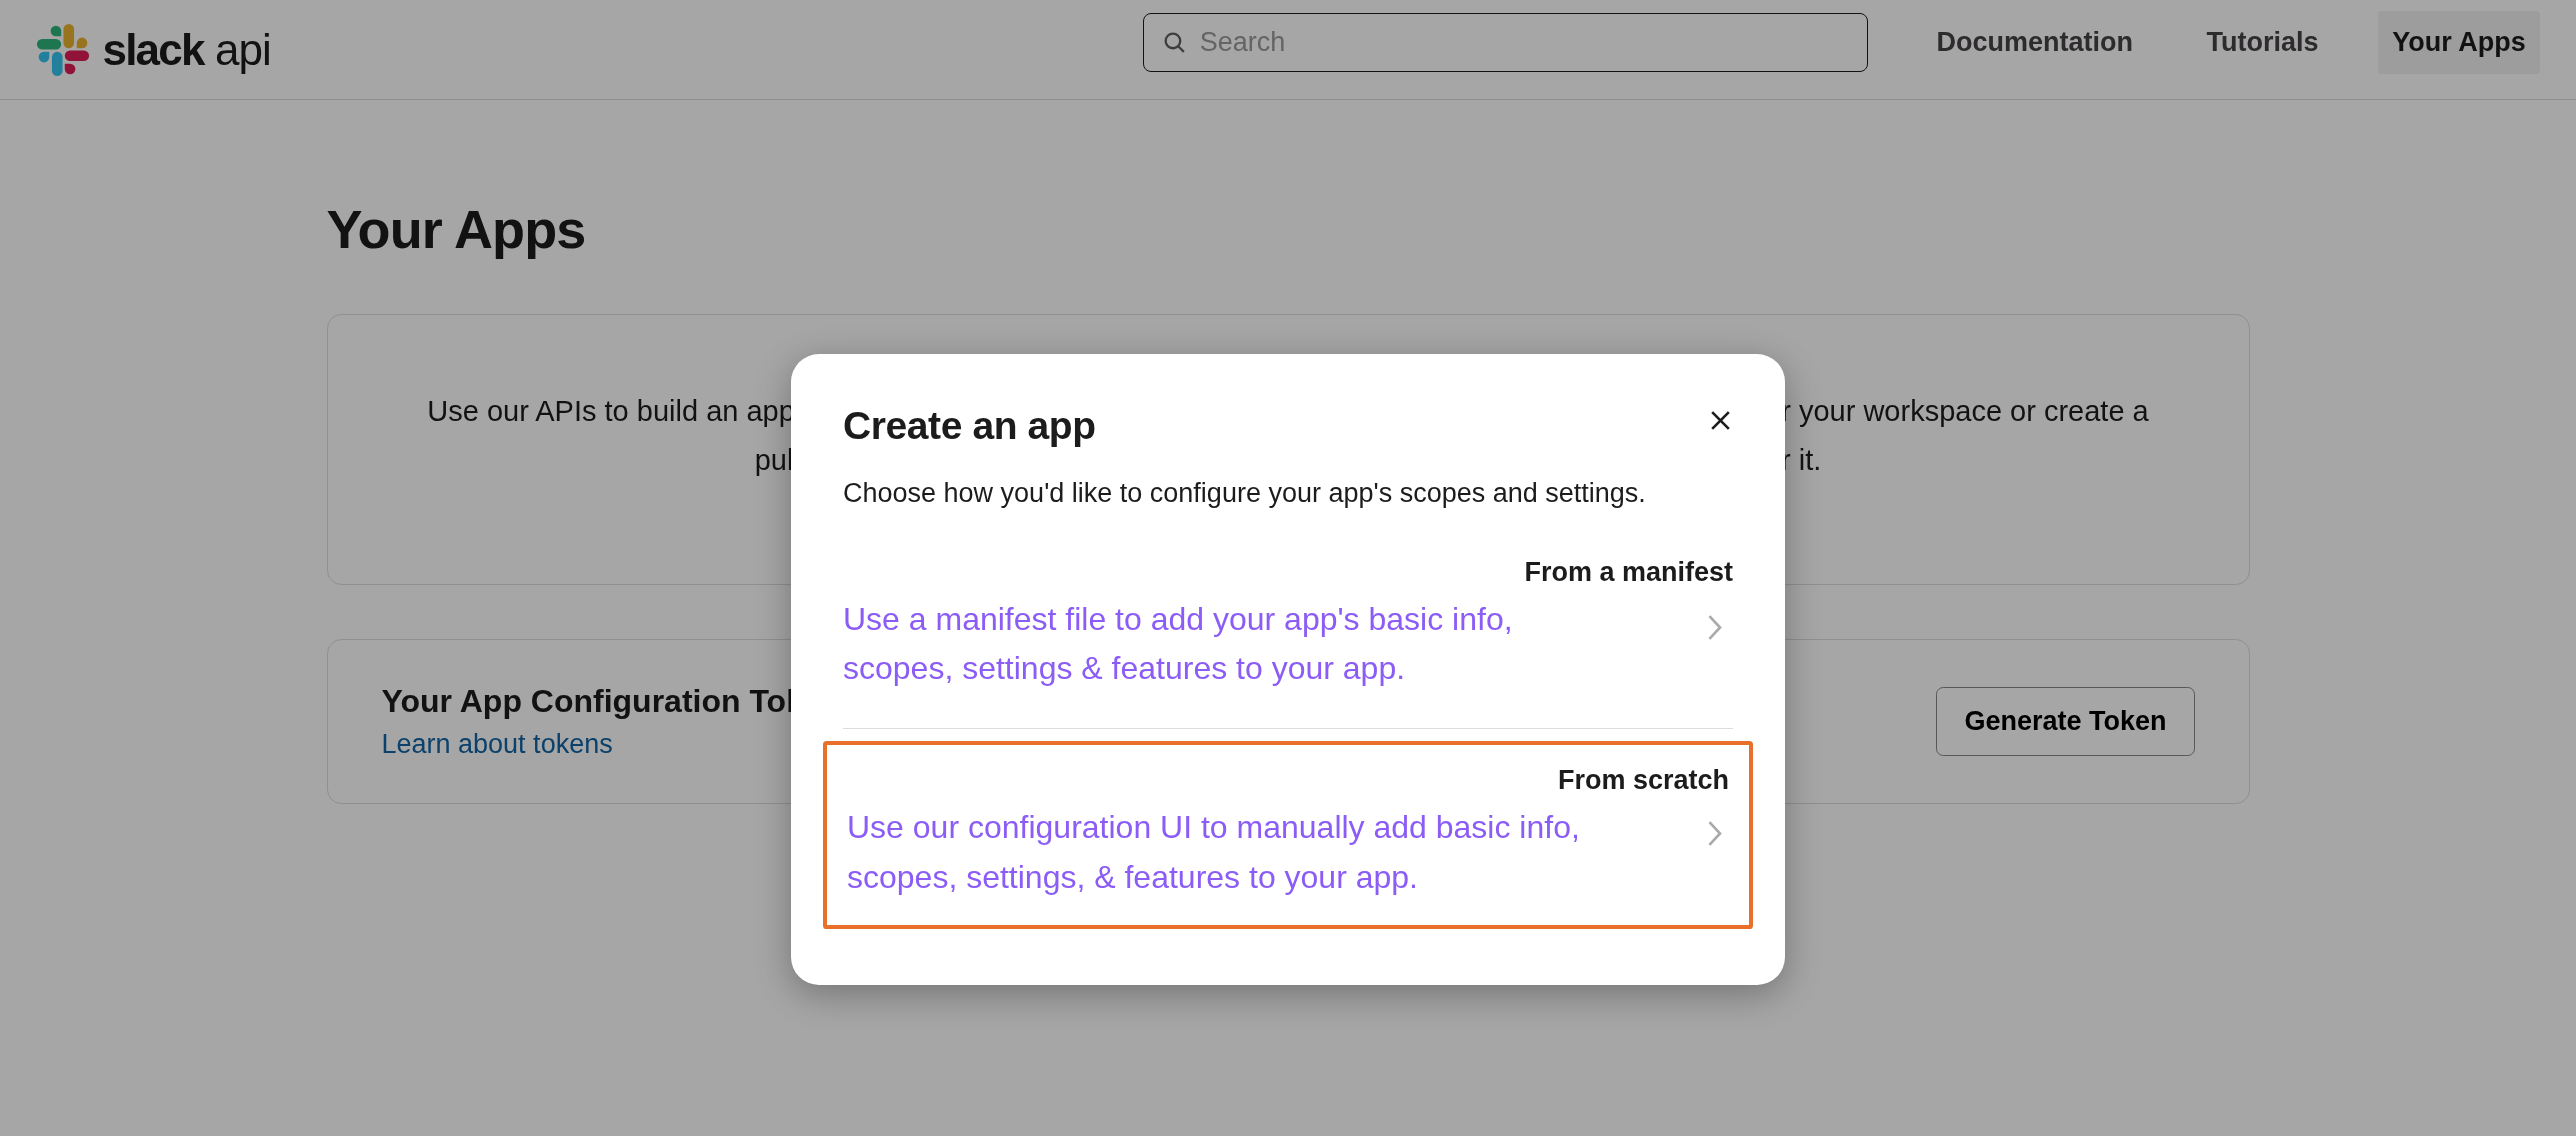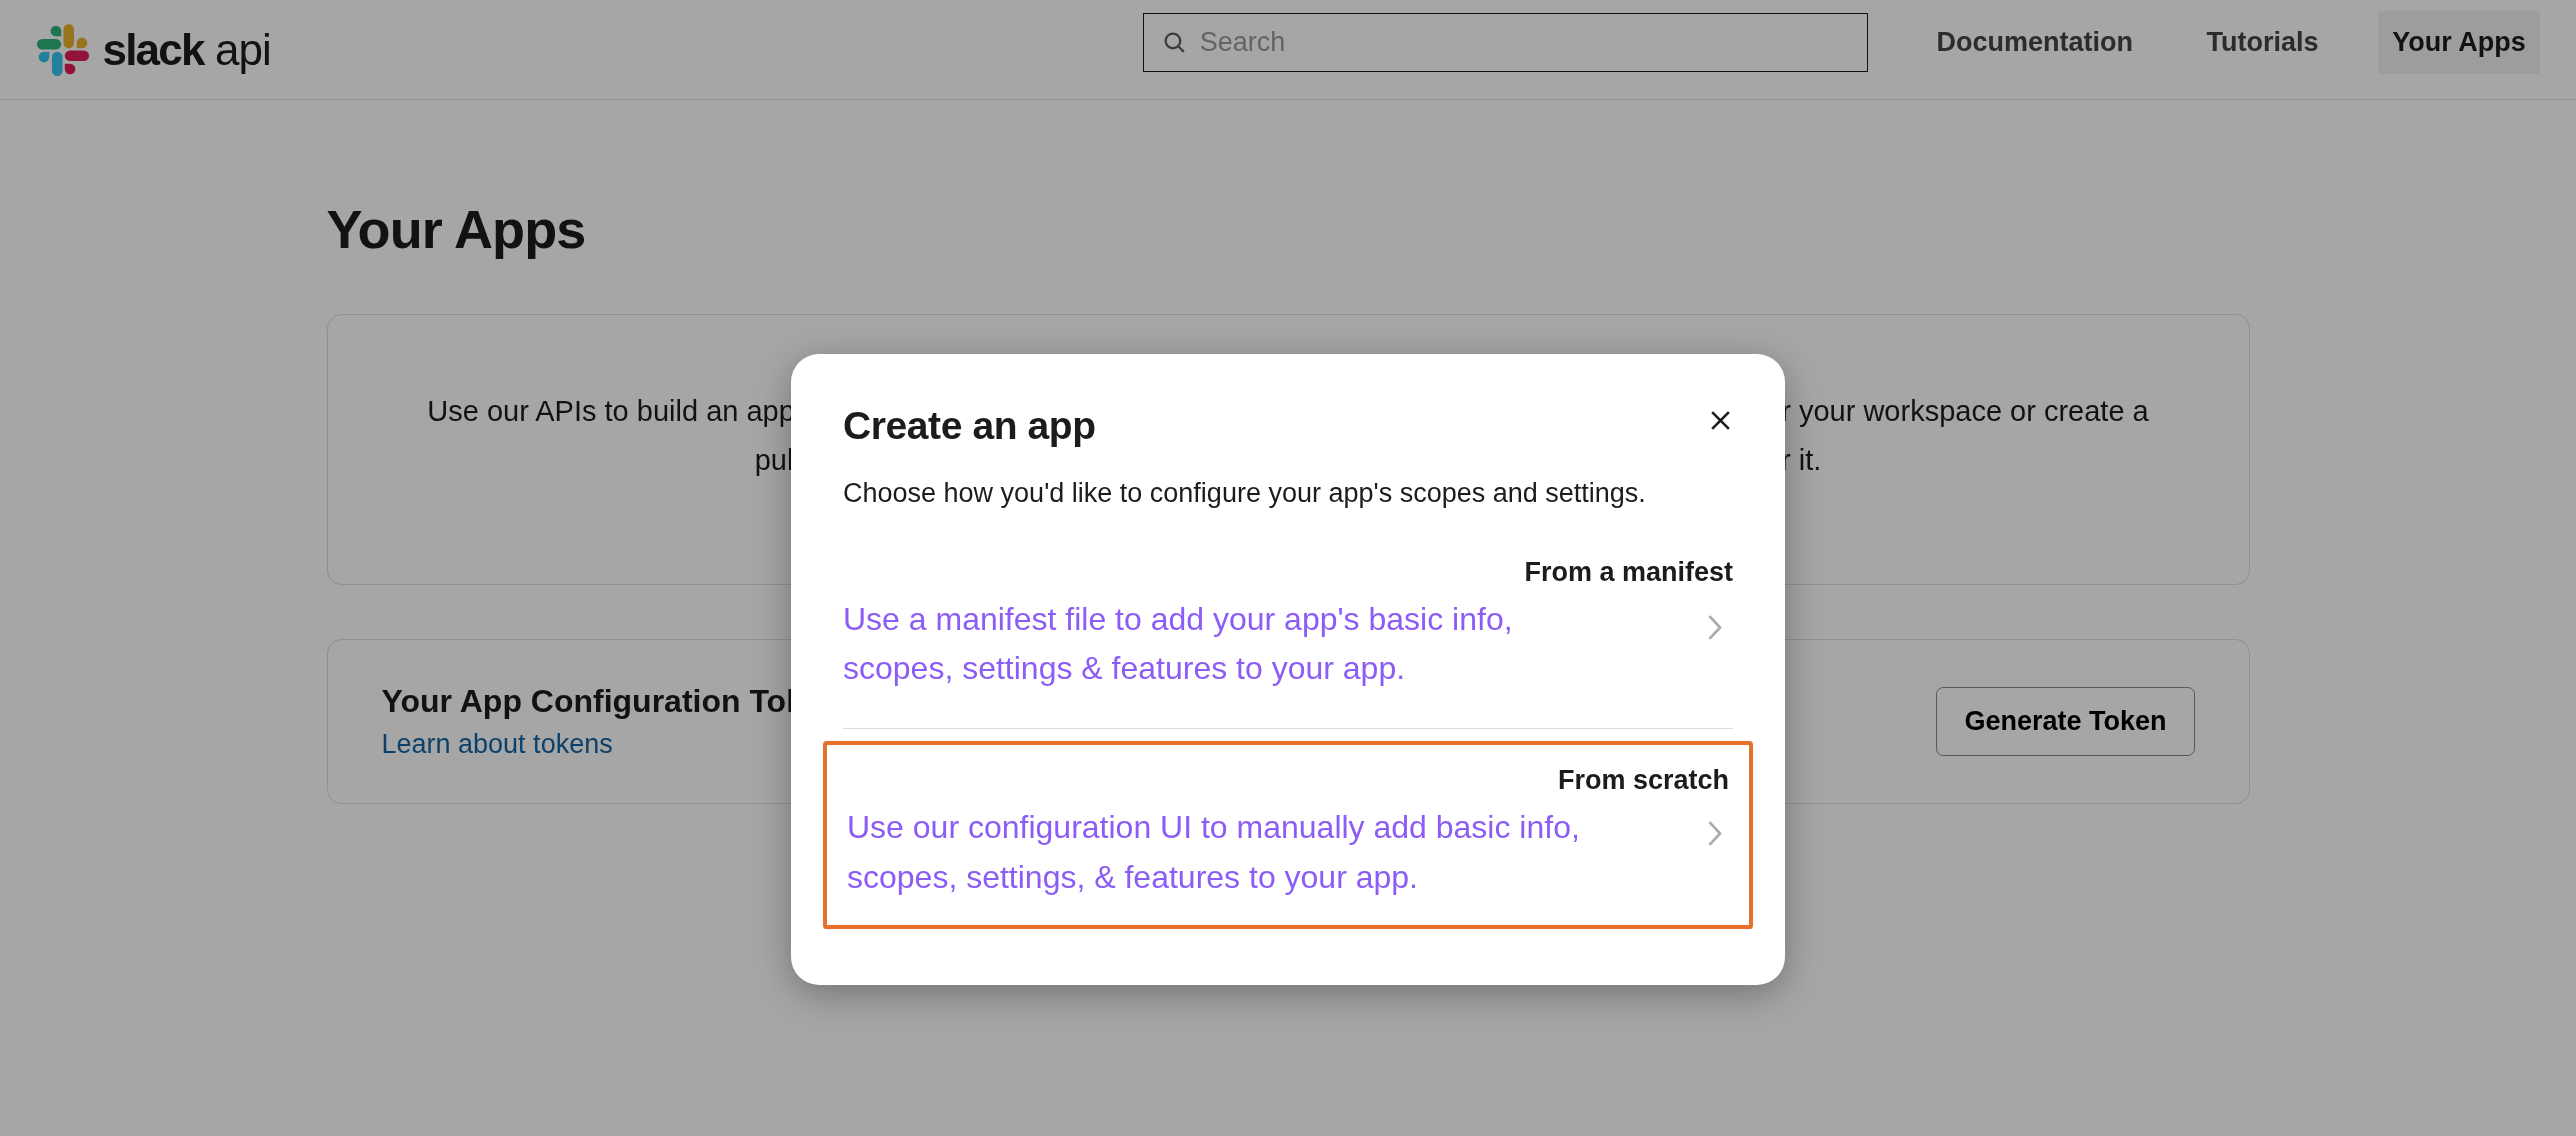--- a/index.html
+++ b/index.html
@@ -36,21 +36,21 @@
   }
   .logo-text .bold { font-weight: 900; letter-spacing: -1.8px;}
   .logo-text .light { font-weight: 300; color:#1d1c1d; letter-spacing: -0.9px;}
 
   .header-spacer { flex:1; }
 
   .search-box {
     width: 725px;
     height: 59px;
     border: 1.8px solid #1d1c1d;
-    border-radius: 0;
+    border-radius: 8px;
     display: flex;
     align-items: center;
     padding: 0 18px;
     gap: 12.5px;
     margin-right: 54px;
     margin-top: -14.3px;
   }
   .search-box svg { width: 25px; height: 25px; color:#616061;}
   .search-box input {
     border: none;

